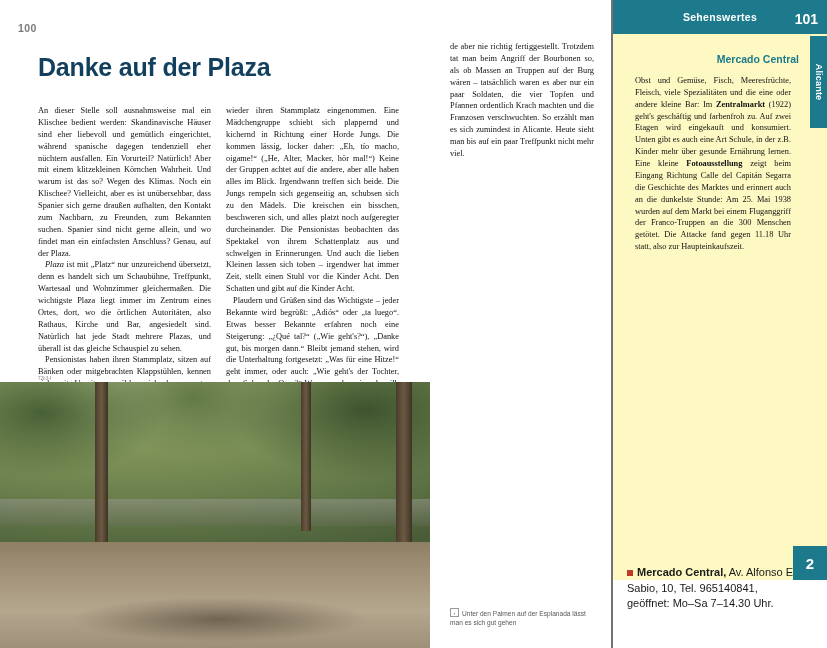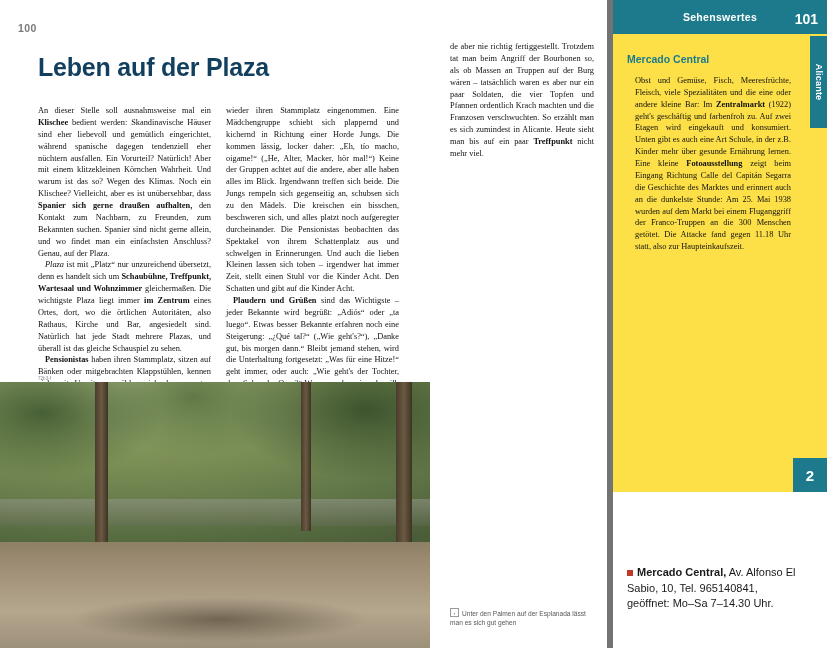--- a/index.html
+++ b/index.html
@@ -14,21 +14,21 @@
     width: 827px; height: 648px;
     display: flex;
   }
 
   
   .left-page {
     position: relative;
     width: 613px;
     height: 648px;
     background: #ffffff;
-    border-right: 6px solid #737373;
+    border-right: 2px solid #737373;
   }
   .folio-left {
     position: absolute;
     top: 22px; left: 18px;
     font-family: "Liberation Sans", sans-serif;
     font-size: 10.5px;
     font-weight: bold;
     color: #7a7a7a;
     letter-spacing: .4px;
   }
@@ -46,21 +46,21 @@
   .text-col {
     position: absolute;
     font-size: 8.35px;
     line-height: 1.425;
     text-align: justify;
     color: #111111;
     hyphens: auto;
   }
   .text-col p { text-indent: 0; margin: 0; }
   .text-col p + p { text-indent: 7px; }
-  .text-col b { font-weight: bold; }
+  .text-col b { font-weight: normal; }
   .text-col i { font-style: italic; }
 
   #lcol1 { top: 105px; left: 38px; width: 173px; }
   #lcol2 { top: 105px; left: 226px; width: 173px; }
   #lcol3 { top: 41px; left: 450px; width: 144px; }
 
   .photo-credit {
     position: absolute;
     top: 376px; left: 38px;
     font-family: "Liberation Sans", sans-serif;
@@ -126,22 +126,22 @@
     line-height: 8px;
     font-size: 6px;
     margin-right: 3px;
     vertical-align: 1px;
   }
 
   
   .right-page {
     position: relative;
     width: 214px;
-    height: 492px;
-    background: #fde047;
+    height: 580px;
+    background: #fef9c3;
   }
   .teal-band {
     position: absolute;
     top: 0; left: 0;
     width: 214px; height: 34px;
     background: #1c7a8c;
   }
   .teal-band .title {
     position: absolute;
     left: 0; right: 0; top: 11px;
@@ -188,21 +188,21 @@
   }
   #rcol1 p { margin: 8px; }
   .subhead {
     margin-top: 11px !important;
     margin-bottom: 3px;
     font-family: "Liberation Sans", sans-serif;
     font-size: 10.5px;
     font-weight: bold;
     color: #1c7a8c;
     text-indent: 0 !important;
-    text-align: left;
+    text-align: right;
   }
   .info-block {
     position: absolute;
     top: 565px; left: 14px; width: 172px;
     font-family: "Liberation Sans", sans-serif;
     font-size: 11px;
     line-height: 1.42;
     color: #1a1a1a;
     text-align: left;
   }
@@ -229,21 +229,21 @@
 </style>
 </head>
 <body>
 
 <div class="page">
 
   <div class="left-page">
 
     <div class="folio-left">100</div>
 
-    <h1 class="headline">Leben auf der Plaza</h1>
+    <h1 class="headline">Danke auf der Plaza</h1>
 
     <div class="text-col" id="lcol1">
         <p>An dieser Stelle soll ausnahmsweise mal ein <b>Klischee</b> bedient werden: Skandinavische Häuser sind eher liebevoll und gemütlich eingerichtet, während spanische dagegen tendenziell eher nüchtern ausfallen. Ein Vorurteil? Natürlich! Aber mit einem klitzekleinen Körnchen Wahrheit. Und warum ist das so? Wegen des Klimas. Noch ein Klischee? Vielleicht, aber es ist unübersehbar, dass <b>Spanier sich gerne draußen aufhalten,</b> den Kontakt zum Nachbarn, zu Freunden, zum Bekannten suchen. Spanier sind nicht gerne allein, und wo findet man ein einfachsten Anschluss? Genau, auf der Plaza.</p>
         <p><i>Plaza</i> ist mit „Platz“ nur unzureichend übersetzt, denn es handelt sich um <b>Schaubühne, Treffpunkt, Wartesaal und Wohnzimmer</b> gleichermaßen. Die wichtigste Plaza liegt immer <b>im Zentrum</b> eines Ortes, dort, wo die örtlichen Autoritäten, also Rathaus, Kirche und Bar, angesiedelt sind. Natürlich hat jede Stadt mehrere Plazas, und überall ist das gleiche Schauspiel zu sehen.</p>
         <p><b>Pensionistas</b> haben ihren Stammplatz, sitzen auf Bänken oder mitgebrachten Klappstühlen, kennen sich seit Urzeiten, erzählen sich den neuesten Klatsch oder schweigen sich durch den Tag und beobachten, was passiert. Sie bleiben bis zum Mittagessen. Dann wird es zu heiß, alle verkrümeln sich, die Plaza leert sich.</p>
         <p>Erst <b>nach Abklingen der Hitze</b> gegen sechs oder sieben Uhr kommen sie alle wieder heraus. Immer in Gruppen, niemals allein. <b>Paseo</b> nennt man das, was mit „Spaziergang“ nicht adäquat übersetzt werden kann. Es geht nämlich nicht ums Bewegen, sondern mehr darum, zu zeigen. Die Mütter ziehen gemessenen Schrittes vorbei auf dem Weg zum nächsten Laden. Meist haben sie eine halbwüchsige Tochter untergehakt im Schleppttau. Gemeinsam kauft man für das Abendessen ein. Die Pensionistas haben</p>
       </div>
     <div class="text-col" id="lcol2">
         <p>wieder ihren Stammplatz eingenommen. Eine Mädchengruppe schiebt sich plappernd und kichernd in Richtung einer Horde Jungs. Die kommen lässig, locker daher: „Eh, tío macho, oigame!“ („He, Alter, Macker, hör mal!“) Keine der Gruppen achtet auf die andere, aber alle haben alles im Blick. Irgendwann treffen sich beide. Die Jungs rempeln sich gegenseitig an, schubsen sich zu den Mädels. Die kreischen ein bisschen, beschweren sich, und alles platzt noch aufgeregter durcheinander. Die Pensionistas beobachten das Spektakel von ihrem Schattenplatz aus und schwelgen in Erinnerungen. Und auch die lieben Kleinen lassen sich toben – irgendwer hat immer Zeit, stellt einen Stuhl vor die Kinder Acht. Den Schatten und gibt auf die Kinder Acht.</p>
         <p><b>Plaudern und Grüßen</b> sind das Wichtigste – jeder Bekannte wird begrüßt: „Adiós“ oder „ta luego“. Etwas besser Bekannte erfahren noch eine Steigerung: „¿Qué tal?“ („Wie geht's?“), „Danke gut, bis morgen dann.“ Bleibt jemand stehen, wird die Unterhaltung fortgesetzt: „Was für eine Hitze!“ geht immer, oder auch: „Wie geht's der Tochter, dem Sohn, der Oma?“ Was man aber niemals will, ist eine wirkliche Antwort, einen Austausch von Argumenten und Wissen. Nein, es geht um Zeitvertreib und darum, Freunde zu treffen. Denn auf einer Plaza braucht man sich nicht zu verabreden. Es kommen sowieso alle. Und falls man sich doch verabredet, dann heißt es: „Um sieben am Brunnen!“ oder so ähnlich. Eine Einladung nach Hause ist ganz und gar unüblich.</p>

